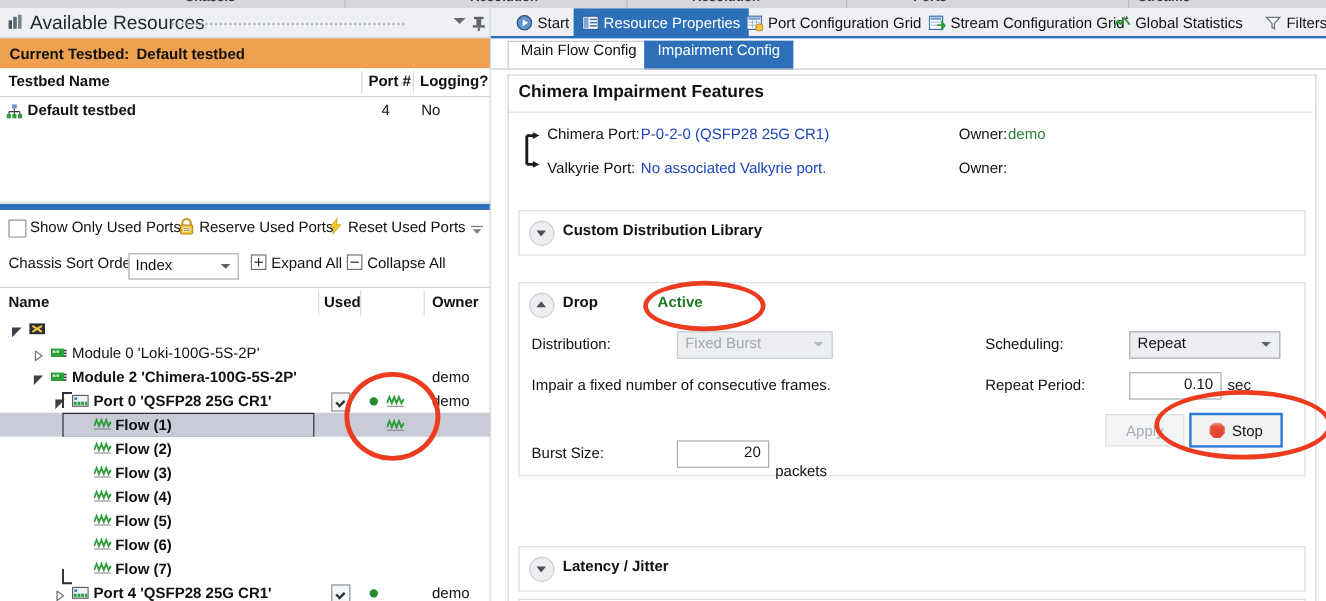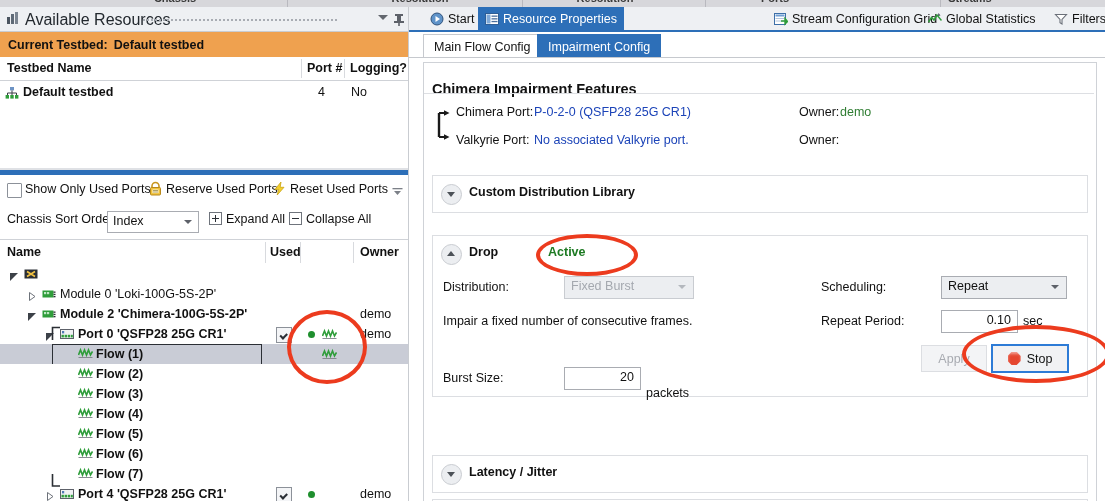--- a/index.html
+++ b/index.html
@@ -96,30 +96,30 @@
   
   .right{position:absolute;left:409px;top:7px;width:696px;height:494px;background:#fff;}
   .tabbar{position:absolute;left:0;top:0;width:696px;height:24px;background:#eef0f3;}
   .tabbar .ul{position:absolute;left:0;top:23px;width:696px;height:2px;background:#2d6fb8;}
   .mtab{position:absolute;top:0;height:23px;display:flex;align-items:center;gap:4px;
     padding:0 7px;font-size:12.5px;color:#111;white-space:nowrap;}
   .mtab.active{background:#2d6fb8;color:#fff;}
   .mtab .g{display:inline-block;width:14px;height:14px;position:relative;}
 
   .subtabs{position:absolute;left:0;top:27px;width:696px;height:24px;}
-  .stab{position:absolute;top:0;height:23px;display:flex;align-items:center;
+  .stab{position:absolute;top:0;height:23px;display:flex;align-items:flex-start;
     padding:0 10px;font-size:12.5px;color:#111;background:#fff;border:1px solid #c6c9ce;
     border-bottom:none;white-space:nowrap;}
   .stab.active{background:#2d6fb8;color:#fff;border-color:#2d6fb8;}
   .stab-line{position:absolute;left:0;top:50px;width:696px;height:1px;background:#c6c9ce;}
 
   .panel{position:absolute;left:14px;top:55px;width:672px;height:446px;
     background:#fff;border-left:1px solid #cfd2d7;border-top:1px solid #cfd2d7;
     border-right:1px solid #cfd2d7;}
-  .ptitle{position:absolute;left:8px;top:6px;font-size:14.5px;font-weight:bold;color:#111;margin-top:12px;}
+  .ptitle{position:absolute;left:8px;top:6px;font-size:14.5px;font-weight:bold;color:#111;}
   .ptitle-rule{position:absolute;left:0;top:30px;width:670px;height:1px;background:#dddfe3;}
 
   .portline{position:absolute;font-size:12.5px;color:#111;}
   .portval{color:#1c44b8;}
   .portval.link{color:#1c44b8;}
   .ownerval{color:#2f7d32;}
 
   .bracket{position:absolute;left:12px;top:46px;width:14px;height:32px;}
 
   .sect{position:absolute;left:8px;width:654px;border:1px solid #dcdee2;background:#fff;}
@@ -436,20 +436,31 @@
           <svg width="14" height="14" viewBox="0 0 14 14">
               <rect x="0.5" y="1.5" width="13" height="11" fill="#fff" stroke="#2d5d96"></rect>
               <rect x="1.5" y="2.5" width="4" height="9" fill="#7fa9d8"></rect>
               <rect x="6.5" y="3.5" width="6" height="1.3" fill="#4a6f9e"></rect>
               <rect x="6.5" y="6.2" width="6" height="1.3" fill="#4a6f9e"></rect>
               <rect x="6.5" y="8.9" width="6" height="1.3" fill="#4a6f9e"></rect>
             </svg>
         </span>
         <span>Resource Properties</span>
       </div>
+      <div class="mtab" style="left:206px">
+        <span class="g">
+          <svg width="14" height="14" viewBox="0 0 14 14">
+              <rect x="0.5" y="1.5" width="12" height="11" fill="#fff" stroke="#3d6fa8"></rect>
+              <rect x="1.5" y="2.5" width="10" height="2" fill="#6f9ed4"></rect>
+              <path d="M1.5 6.5 H11.5 M1.5 9 H11.5 M5 4.5 V11.5 M8.3 4.5 V11.5" stroke="#9db6d4" stroke-width="0.8"></path>
+              <circle cx="11" cy="11" r="3" fill="#f2c242" stroke="#b8881a"></circle>
+            </svg>
+        </span>
+        <span>Port Configuration Grid</span>
+      </div>
       <div class="mtab" style="left:358px">
         <span class="g">
           <svg width="14" height="14" viewBox="0 0 14 14">
               <rect x="0.5" y="1.5" width="11" height="11" fill="#fff" stroke="#3d6fa8"></rect>
               <rect x="1.5" y="2.5" width="9" height="2" fill="#6f9ed4"></rect>
               <path d="M1.5 6.5 H10.5 M1.5 9 H10.5" stroke="#9db6d4" stroke-width="0.8"></path>
               <path d="M7 9 L11 9 M11 6.5 L13.5 9.4 L11 12 Z" stroke="#2f9d3b" stroke-width="1.4" fill="#2f9d3b"></path>
             </svg>
         </span>
         <span>Stream Configuration Grid</span>

